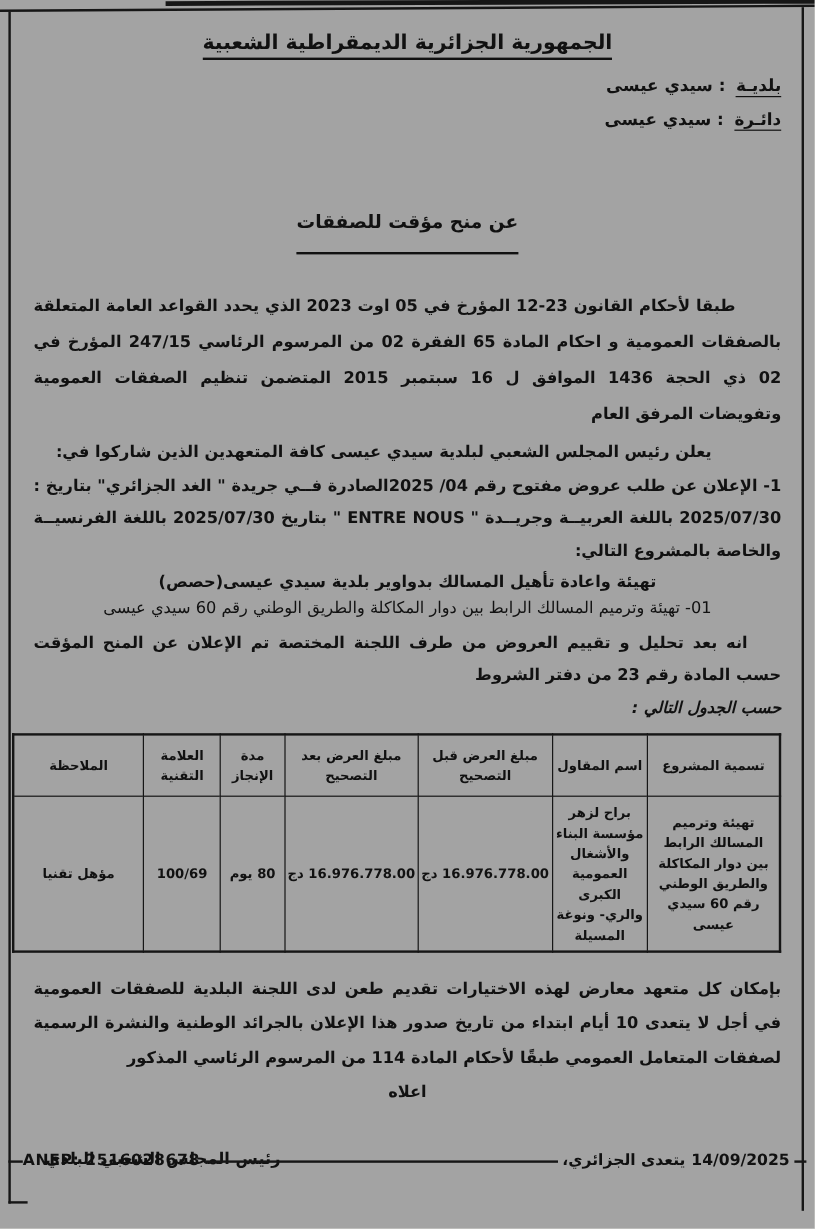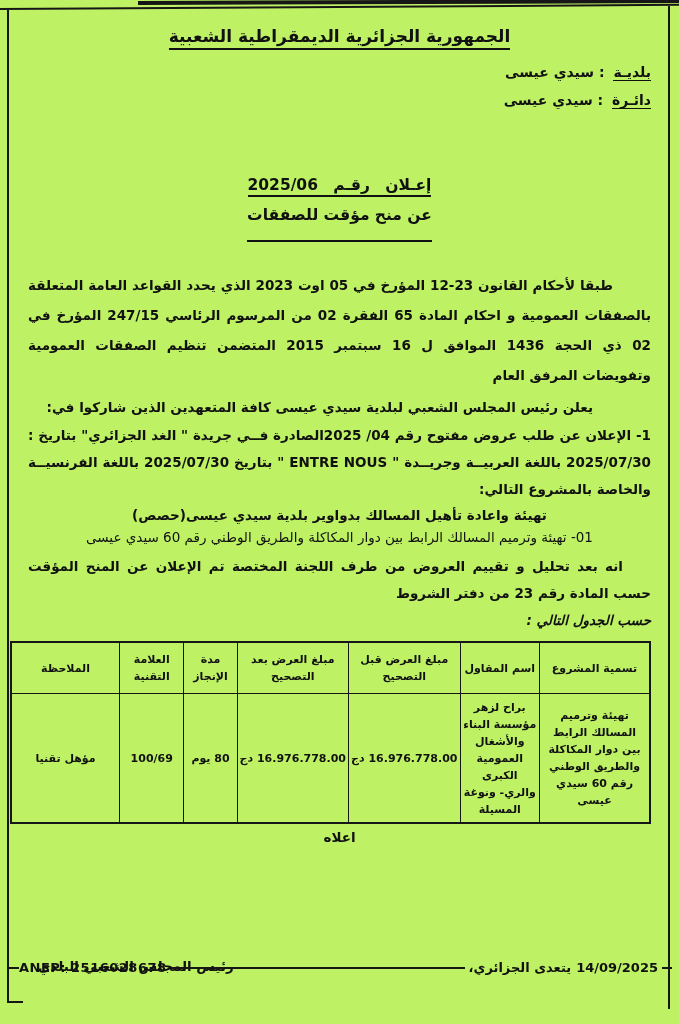--- a/index.html
+++ b/index.html
@@ -1,20 +1,20 @@
 <!DOCTYPE html>
 <html lang="ar"><head>
 <meta charset="utf-8">
 <style>
   html,body{margin:0;padding:0;background:#e8e8e4;}
   .page{
     position:relative;
     width:679px;height:1024px;
     margin:0 auto;
-    background:#bef264;
+    background:#a3a3a3;
     color:#111;
     font-family:"DejaVu Sans", sans-serif;
     overflow:hidden;
     direction:rtl;
   }
   
   .scan-strip{position:absolute;top:0;left:138px;width:541px;height:4px;background:#161616;transform:skewY(-0.2deg);}
   .frame-top{position:absolute;top:8px;left:0;width:679px;height:0;border-top:2px solid #161616;transform:skewY(-0.35deg);transform-origin:left;}
   .frame-left{position:absolute;top:10px;left:7px;width:0;height:993px;border-left:2px solid #161616;}
   .frame-left-foot{position:absolute;top:1001px;left:7px;width:16px;height:0;border-top:2px solid #161616;}
@@ -108,21 +108,20 @@
         <span class="lbl">بلديـة</span>
         <span class="val">: سيدي عيسى</span>
       </div>
       <div class="admin-line">
         <span class="lbl">دائـرة</span>
         <span class="val">: سيدي عيسى</span>
       </div>
     </div>
 
     <div class="notice-title">
-      <div><span class="t1">إعـلان رقـم 2025/06</span></div>
       <div><span class="t2">عن منح مؤقت للصفقات</span></div>
     </div>
 
     <div class="body-text p1">طبقا لأحكام القانون 23-12 المؤرخ في 05 اوت 2023 الذي يحدد القواعد العامة المتعلقة بالصفقات العمومية و احكام المادة 65 الفقرة 02 من المرسوم الرئاسي 247/15 المؤرخ في 02 ذي الحجة 1436 الموافق ل 16 سبتمبر 2015 المتضمن تنظيم الصفقات العمومية وتفويضات المرفق العام</div>
     <div class="body-text p2">يعلن رئيس المجلس الشعبي لبلدية سيدي عيسى كافة المتعهدين الذين شاركوا في:</div>
     <div class="body-text item1">1- الإعلان عن طلب عروض مفتوح رقم 04/ 2025الصادرة فــي جريدة " الغد الجزائري" بتاريخ : 2025/07/30 باللغة العربيــة وجريــدة " ENTRE NOUS " بتاريخ 2025/07/30 باللغة الفرنسيــة والخاصة بالمشروع التالي:</div>
     <div class="project-title">تهيئة واعادة تأهيل المسالك بدواوير بلدية سيدي عيسى(حصص)</div>
     <div class="lot1">01- تهيئة وترميم المسالك الرابط بين دوار المكاكلة والطريق الوطني رقم 60 سيدي عيسى</div>
     <div class="body-text p3">انه بعد تحليل و تقييم العروض من طرف اللجنة المختصة تم الإعلان عن المنح المؤقت حسب المادة رقم 23 من دفتر الشروط</div>
     <div class="body-text p3b">حسب الجدول التالي :</div>
@@ -154,20 +153,21 @@
           <td>براح لزهر مؤسسة البناء والأشغال العمومية الكبرى والري- ونوغة المسيلة</td>
           <td class="num">16.976.778.00 دج</td>
           <td class="num">16.976.778.00 دج</td>
           <td class="num">80 يوم</td>
           <td class="num">100/69</td>
           <td>مؤهل تقنيا</td>
         </tr>
       </tbody>
     </table>
 
+    <div class="closing">بإمكان كل متعهد معارض لهذه الاختيارات تقديم طعن لدى اللجنة البلدية للصفقات العمومية في أجل لا يتعدى 10 أيام ابتداء من تاريخ صدور هذا الإعلان بالجرائد الوطنية والنشرة الرسمية لصفقات المتعامل العمومي طبقًا لأحكام المادة 114 من المرسوم الرئاسي المذكور</div>
     <div class="closing-last">اعلاه</div>
 
   </div>
 
   <div class="signature">رئيس المجلس الشعبي البلدي</div>
 
   <div class="footer">
     <div class="dash short"></div>
     <span class="anep">ANEP: 2516028678</span>
     <div class="dash grow"></div>

